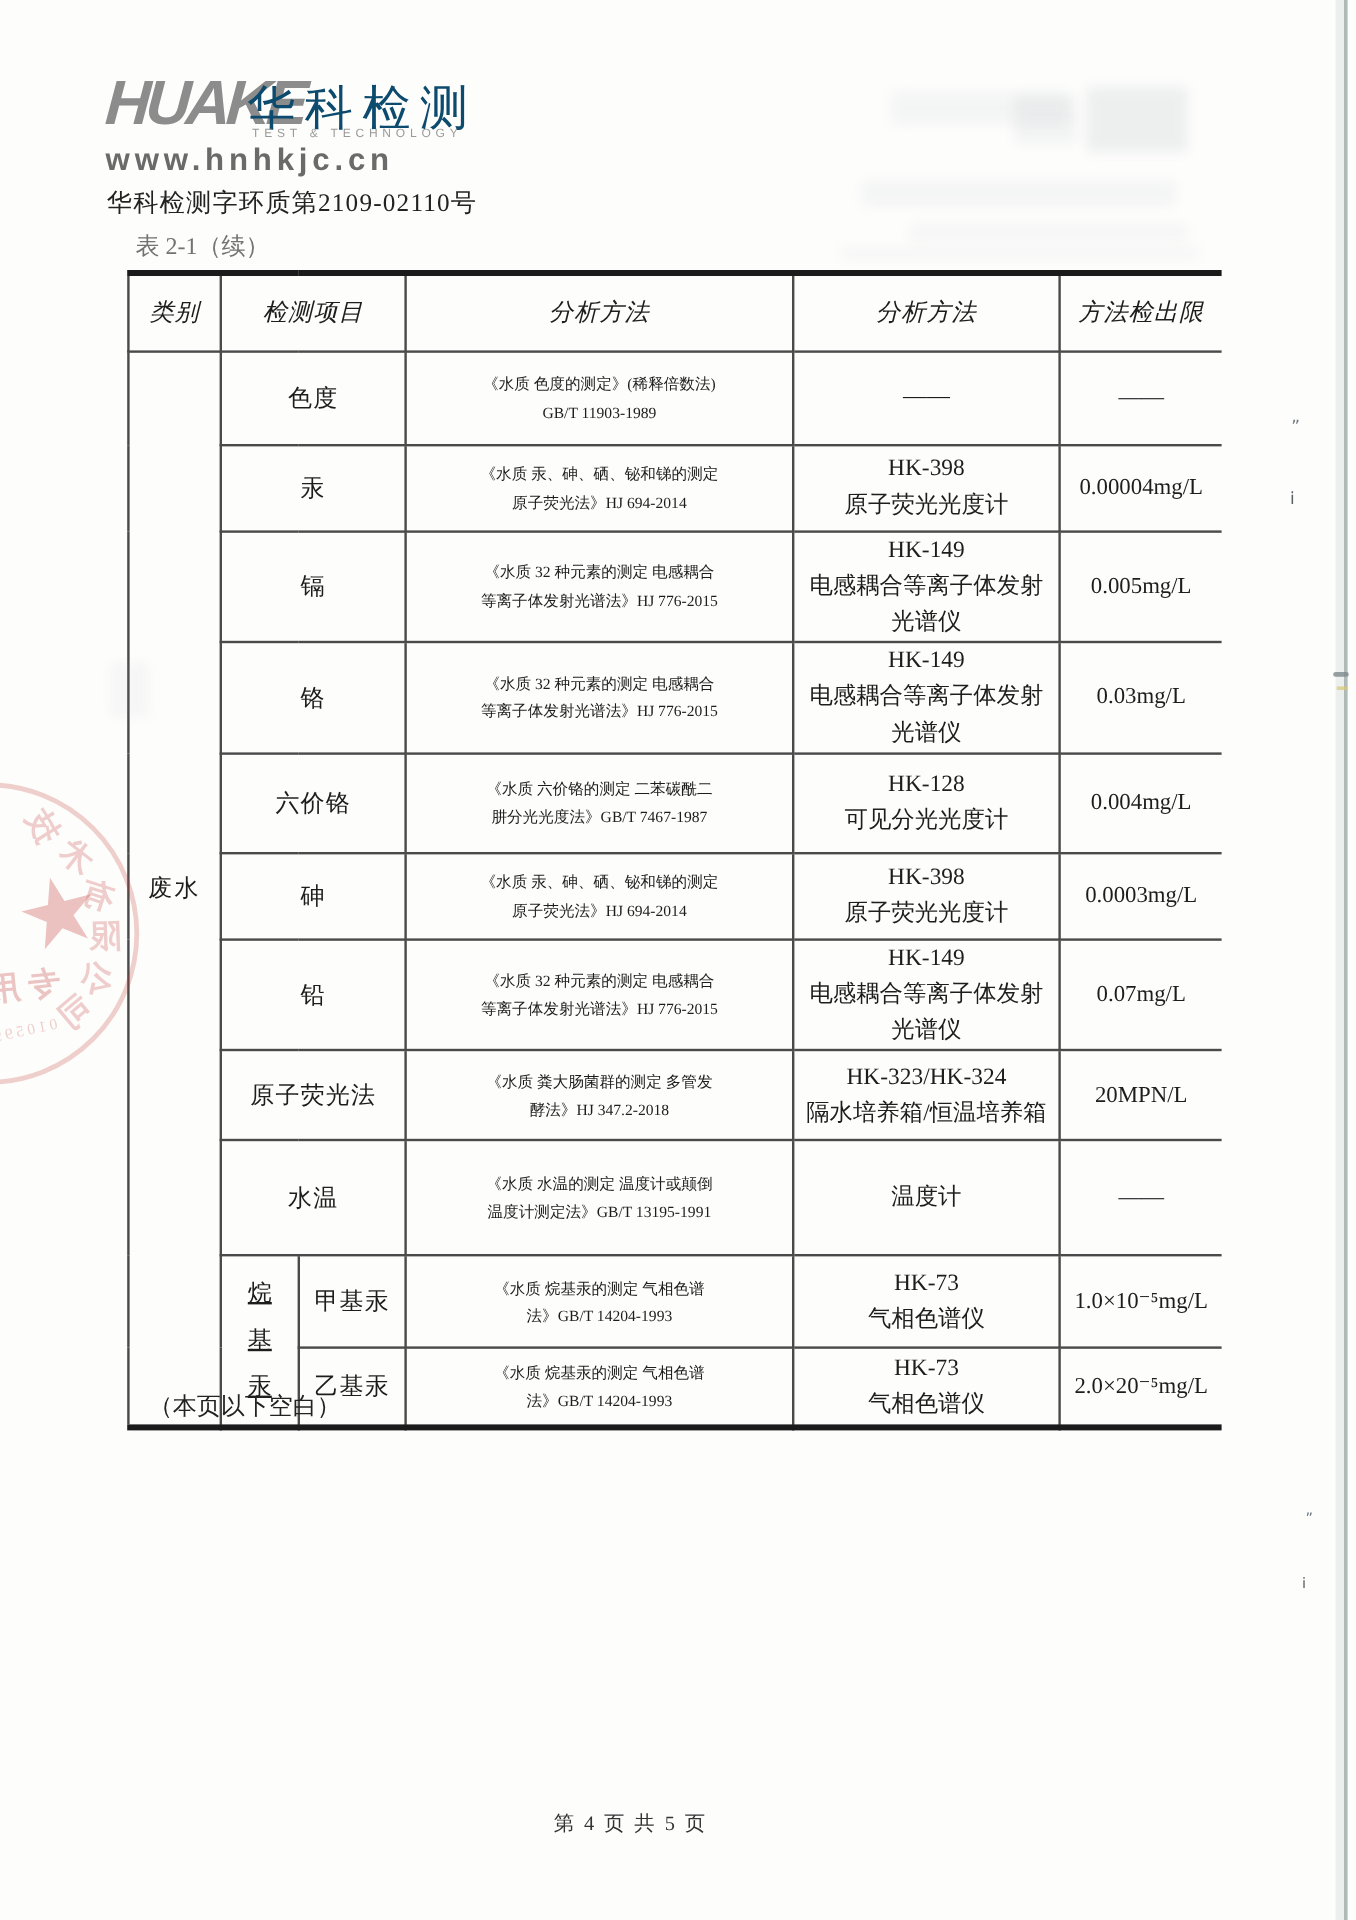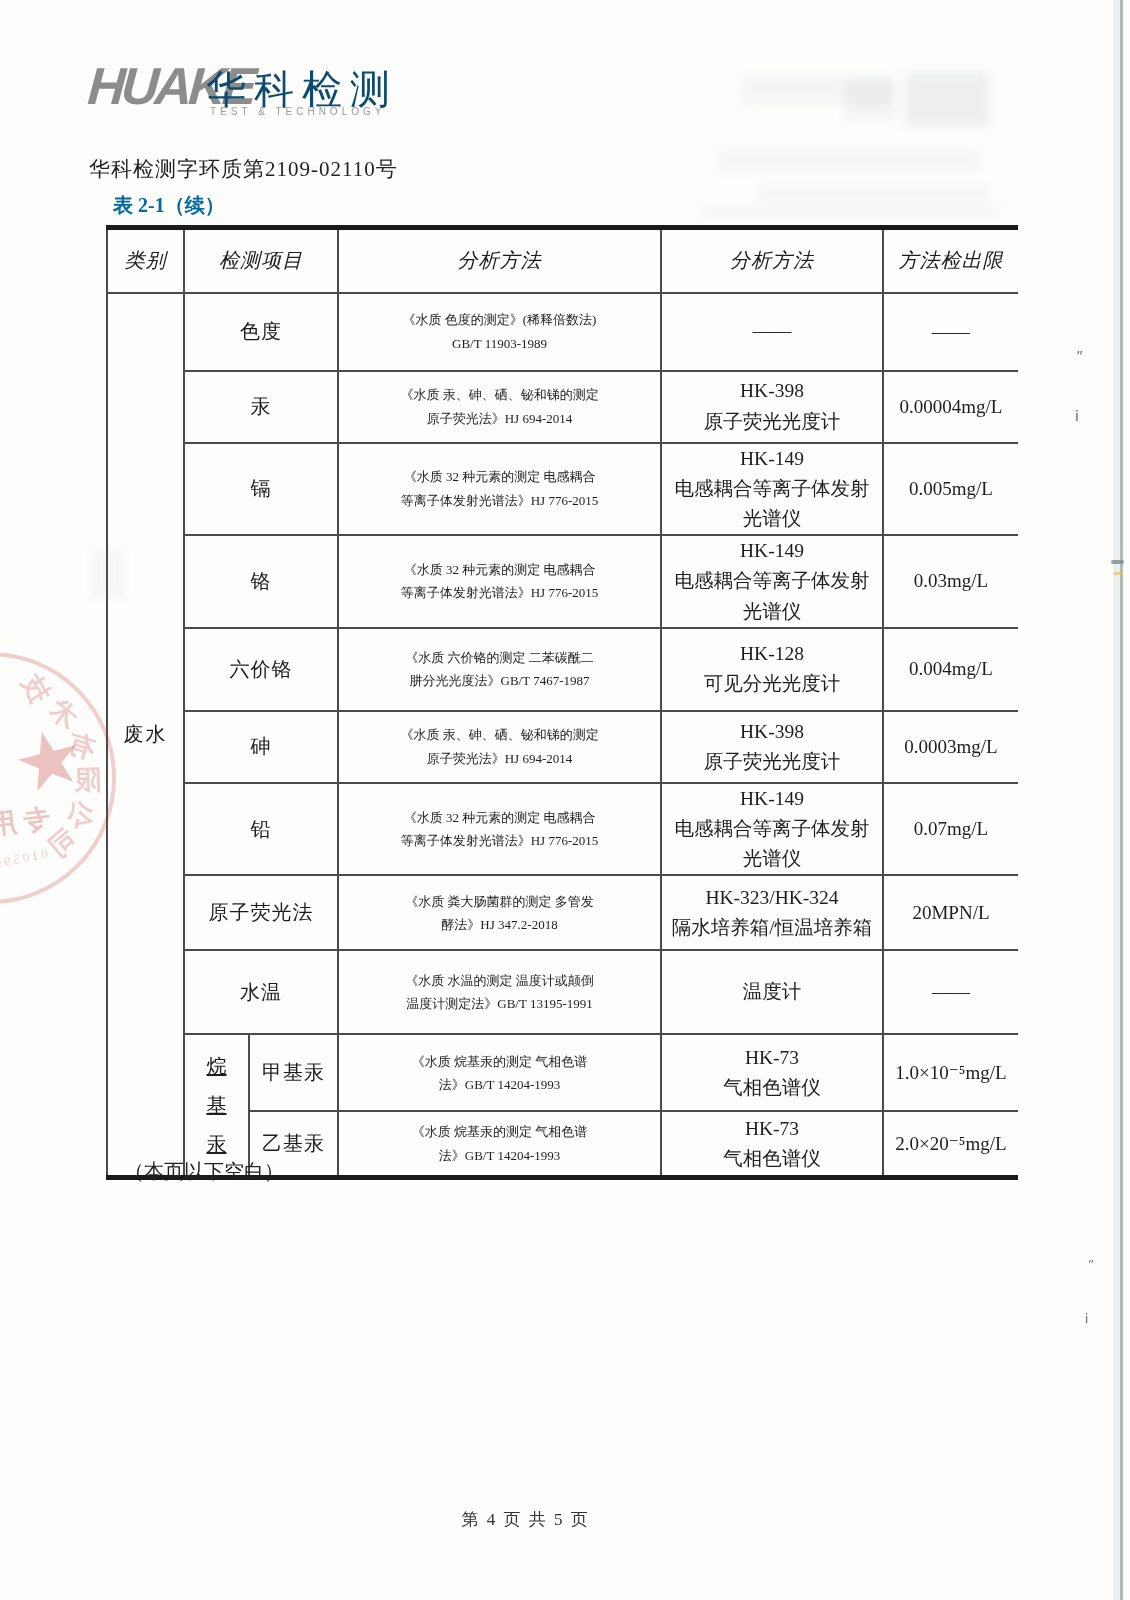--- a/index.html
+++ b/index.html
@@ -26,21 +26,21 @@
     position:absolute;left:122px;top:44px;
     font-family:"Liberation Sans","DejaVu Sans",sans-serif;
     font-size:10px;color:#9a9a9a;letter-spacing:4px;white-space:nowrap;
   }
   .logo-site{
     position:absolute;left:0px;top:56px;
     font-family:"Liberation Sans","DejaVu Sans",sans-serif;
     font-weight:bold;font-size:26px;color:#6a6a6a;letter-spacing:4px;white-space:nowrap;
   }
   .doc-number{position:absolute;left:89px;top:155px;font-size:21px;color:#222;letter-spacing:1px;}
-  .table-title{position:absolute;left:113px;top:192px;font-size:20px;font-weight:bold;color:#0369a1;}
+  .table-title{position:absolute;left:113px;top:192px;font-size:20px;font-weight:normal;color:#737373;}
   
   .report-table{
     position:absolute;left:106px;top:225px;width:911px;
     border-collapse:collapse;table-layout:fixed;
     border-top:5px solid #1b1b1b;border-bottom:5px solid #1b1b1b;
   }
   .report-table td,.report-table th{
     border:2px solid #4a4a4a;
     padding:0 4px;text-align:center;vertical-align:middle;
     font-weight:normal;color:#1d1d1d;overflow:hidden;
@@ -72,20 +72,21 @@
   .stamp-label{position:absolute;left:120px;top:152px;font-size:27px;font-weight:bold;color:rgba(196,70,64,.3);letter-spacing:6px;transform:scaleX(-1) rotate(6deg);}
   .stamp-digits{position:absolute;left:118px;top:200px;font-size:13px;color:rgba(196,70,64,.25);letter-spacing:3px;transform:scaleX(-1) rotate(12deg);}
 </style>
 </head>
 <body>
 
 <div class="logo-block">
   <span class="logo-wordmark">HUAKE</span>
   <span class="logo-cn">华科检测</span>
   <span class="logo-en">TEST &amp; TECHNOLOGY</span>
+  <span class="logo-site">www.hnhkjc.cn</span>
 </div>
 <div class="doc-number">华科检测字环质第2109-02110号</div>
 <div class="table-title">表 2-1（续）</div>
 
 <table class="report-table">
   <colgroup>
     <col style="width:77px">
       <col style="width:65px">
       <col style="width:89px">
     <col style="width:323px">
@@ -160,21 +161,21 @@
     <td class="c-limit last">0.07mg/L</td>
   </tr>
   <tr style="height:75px">
     <td colspan="2" class="c-item">原子荧光法</td>
     <td class="c-method">《水质 粪大肠菌群的测定 多管发
 酵法》HJ 347.2-2018</td>
     <td class="c-inst">HK-323/HK-324
 隔水培养箱/恒温培养箱</td>
     <td class="c-limit last">20MPN/L</td>
   </tr>
-  <tr style="height:84px">
+  <tr style="height:96px">
     <td colspan="2" class="c-item">水温</td>
     <td class="c-method">《水质 水温的测定 温度计或颠倒
 温度计测定法》GB/T 13195-1991</td>
     <td class="c-inst">温度计</td>
     <td class="c-limit last">——</td>
   </tr>
   <tr style="height:77px">
     <td rowspan="2"><span class="v-label">烷基汞</span></td>
     <td class="c-item">甲基汞</td>
     <td class="c-method">《水质 烷基汞的测定 气相色谱

